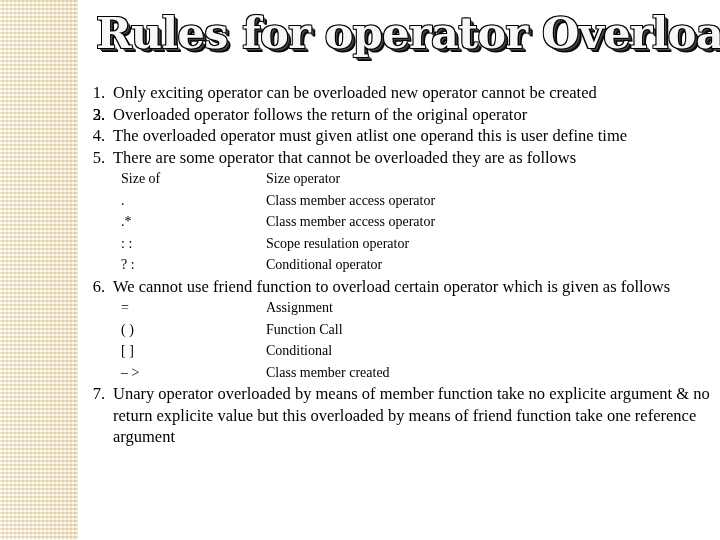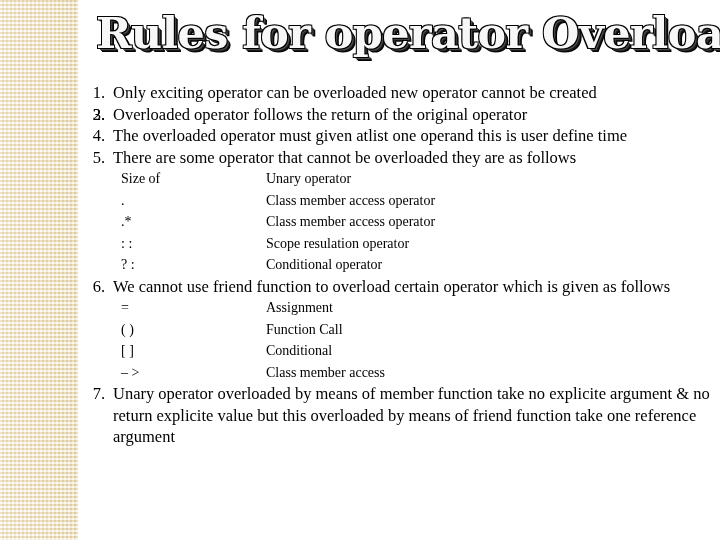--- a/index.html
+++ b/index.html
@@ -157,21 +157,21 @@
 
     <div class="rule-item">
       <span class="rule-num">5.</span>
       <span class="rule-text">There are some operator that cannot be overloaded they are as follows</span>
     </div>
 
     <table class="op-table table-after-5">
       <tbody>
         <tr>
           <td class="op-sym">Size of</td>
-          <td class="op-desc">Unary operator</td>
+          <td class="op-desc">Size operator</td>
         </tr>
         <tr>
           <td class="op-sym">.</td>
           <td class="op-desc">Class member access operator</td>
         </tr>
         <tr>
           <td class="op-sym">.*</td>
           <td class="op-desc">Class member access operator</td>
         </tr>
         <tr>
@@ -199,21 +199,21 @@
         <tr>
           <td class="op-sym">( )</td>
           <td class="op-desc">Function Call</td>
         </tr>
         <tr>
           <td class="op-sym">[ ]</td>
           <td class="op-desc">Conditional</td>
         </tr>
         <tr>
           <td class="op-sym">– &gt;</td>
-          <td class="op-desc">Class member access</td>
+          <td class="op-desc">Class member created</td>
         </tr>
       </tbody>
     </table>
 
     <div class="rule-item">
       <span class="rule-num">7.</span>
       <span class="rule-text">Unary operator overloaded by means of member function take no explicite argument &amp;  no return explicite value but this overloaded by means of friend function take one reference argument</span>
     </div>
 
   </div>

